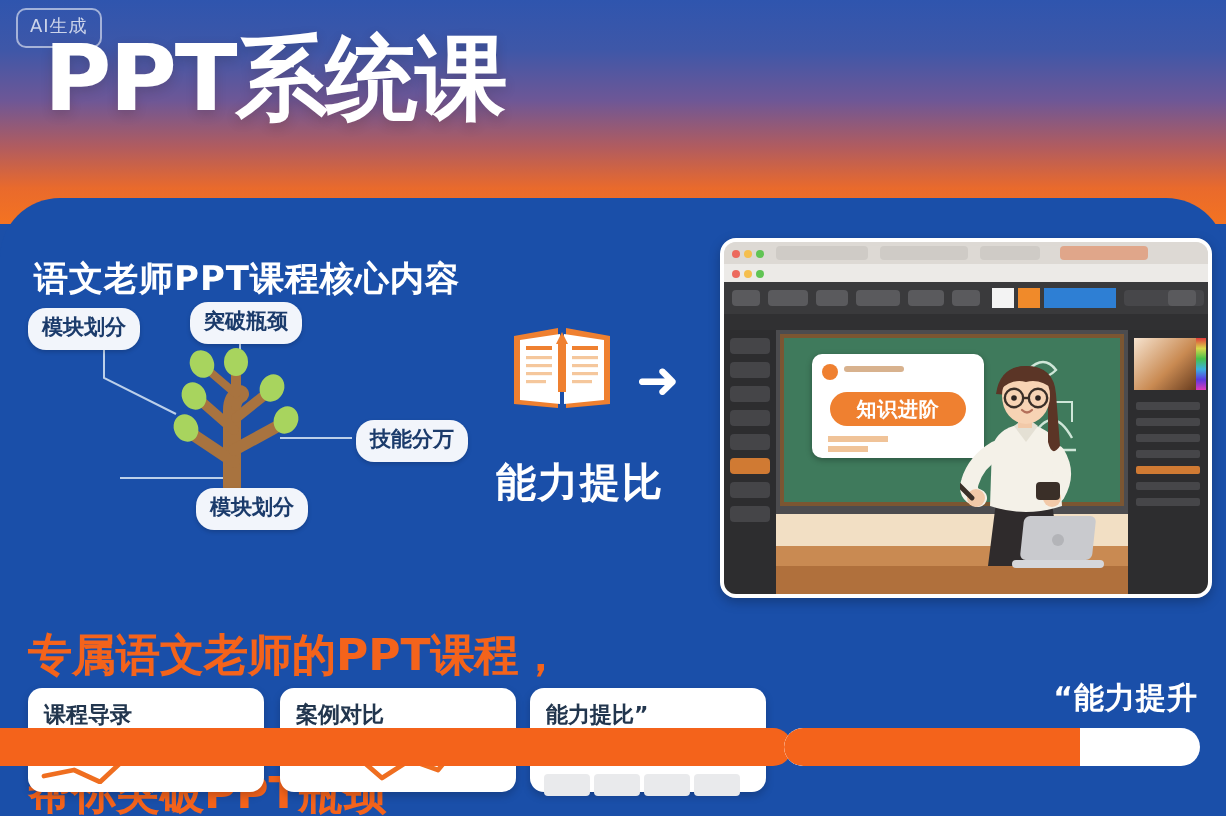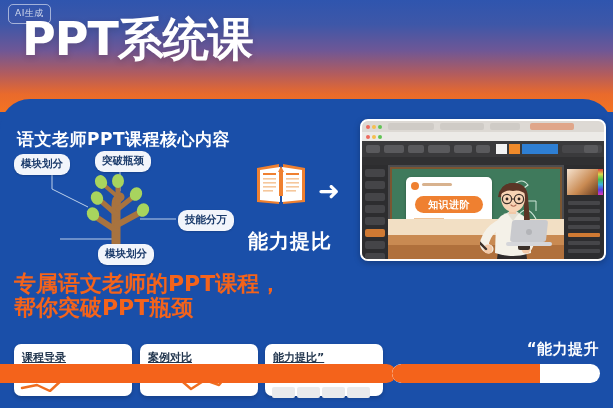--- a/index.html
+++ b/index.html
@@ -78,25 +78,25 @@
     color:#ffffff; font-size:20px; font-weight:bold; letter-spacing:1px;
     white-space:nowrap;
   }
 
   
   .slogan {
     position:absolute; left:14px; top:272px;
     color:#f4631b; font-size:22px; font-weight:bold; line-height:24px;
     letter-spacing:0px; white-space:nowrap;
   }
-  .slogan div { white-space:nowrap; }
+  .slogan div { white-space:nowrap;margin-top:45px; }
 
   
   .shot {
-    position:absolute; left:360px; top:119px; width:246px; height:142px;
+    position:absolute; left:360px; top:119px; width:246px; height:180px;
     background:#e9e7e3; border-radius:8px; overflow:hidden;
     border:2px solid #ffffff;
     box-shadow:0 2px 6px rgba(0,0,0,.25);
   }
   .shot-titlebar { position:absolute; left:0; top:0; width:100%; height:11px; background:#ddd9d4; }
   .shot-tabbar   { position:absolute; left:0; top:11px; width:100%; height:9px; background:#eceae7; }
   .dot { position:absolute; top:3.5px; width:4px; height:4px; border-radius:50%; }
   .d1{left:4px;background:#ec6a5e;} .d2{left:10px;background:#f5bf4f;} .d3{left:16px;background:#61c454;}
   .dotb{top:3px;}
   .tab-chip { position:absolute; top:2px; height:7px; border-radius:2px; background:#cfcbc6; }
@@ -144,21 +144,21 @@
   .mini-card {
     position:absolute; bottom:12px; height:52px;
     background:#ffffff; border-radius:7px;
     box-shadow:0 2px 4px rgba(0,0,0,.2);
   }
   .mc1 { left:14px;  width:118px; }
   .mc2 { left:140px; width:118px; }
   .mc3 { left:265px; width:118px; }
   .mc-label {
     position:absolute; left:8px; top:6px;
-    color:#22364e; font-size:11px; font-weight:bold; white-space:nowrap;text-decoration:underline;
+    color:#22364e; font-size:11px; font-weight:bold; white-space:nowrap;
   }
   .spark { position:absolute; left:6px; bottom:4px; }
   .grid-blocks { position:absolute; left:7px; top:22px; width:104px; }
   .gb { display:inline-block; width:23px; height:11px; background:#e9eaec; border-radius:2px; margin:0 2px 2px 0; }
   .env-ico { position:absolute; right:14px; top:20px; width:22px; height:15px; background:#c9cbce; border-radius:2px; }
   .env-flap { position:absolute; left:3px; top:3px; width:16px; height:9px; background:#e9a33a;
               clip-path:polygon(0 0,100% 0,50% 100%); }
 
   
   .ability-label {

